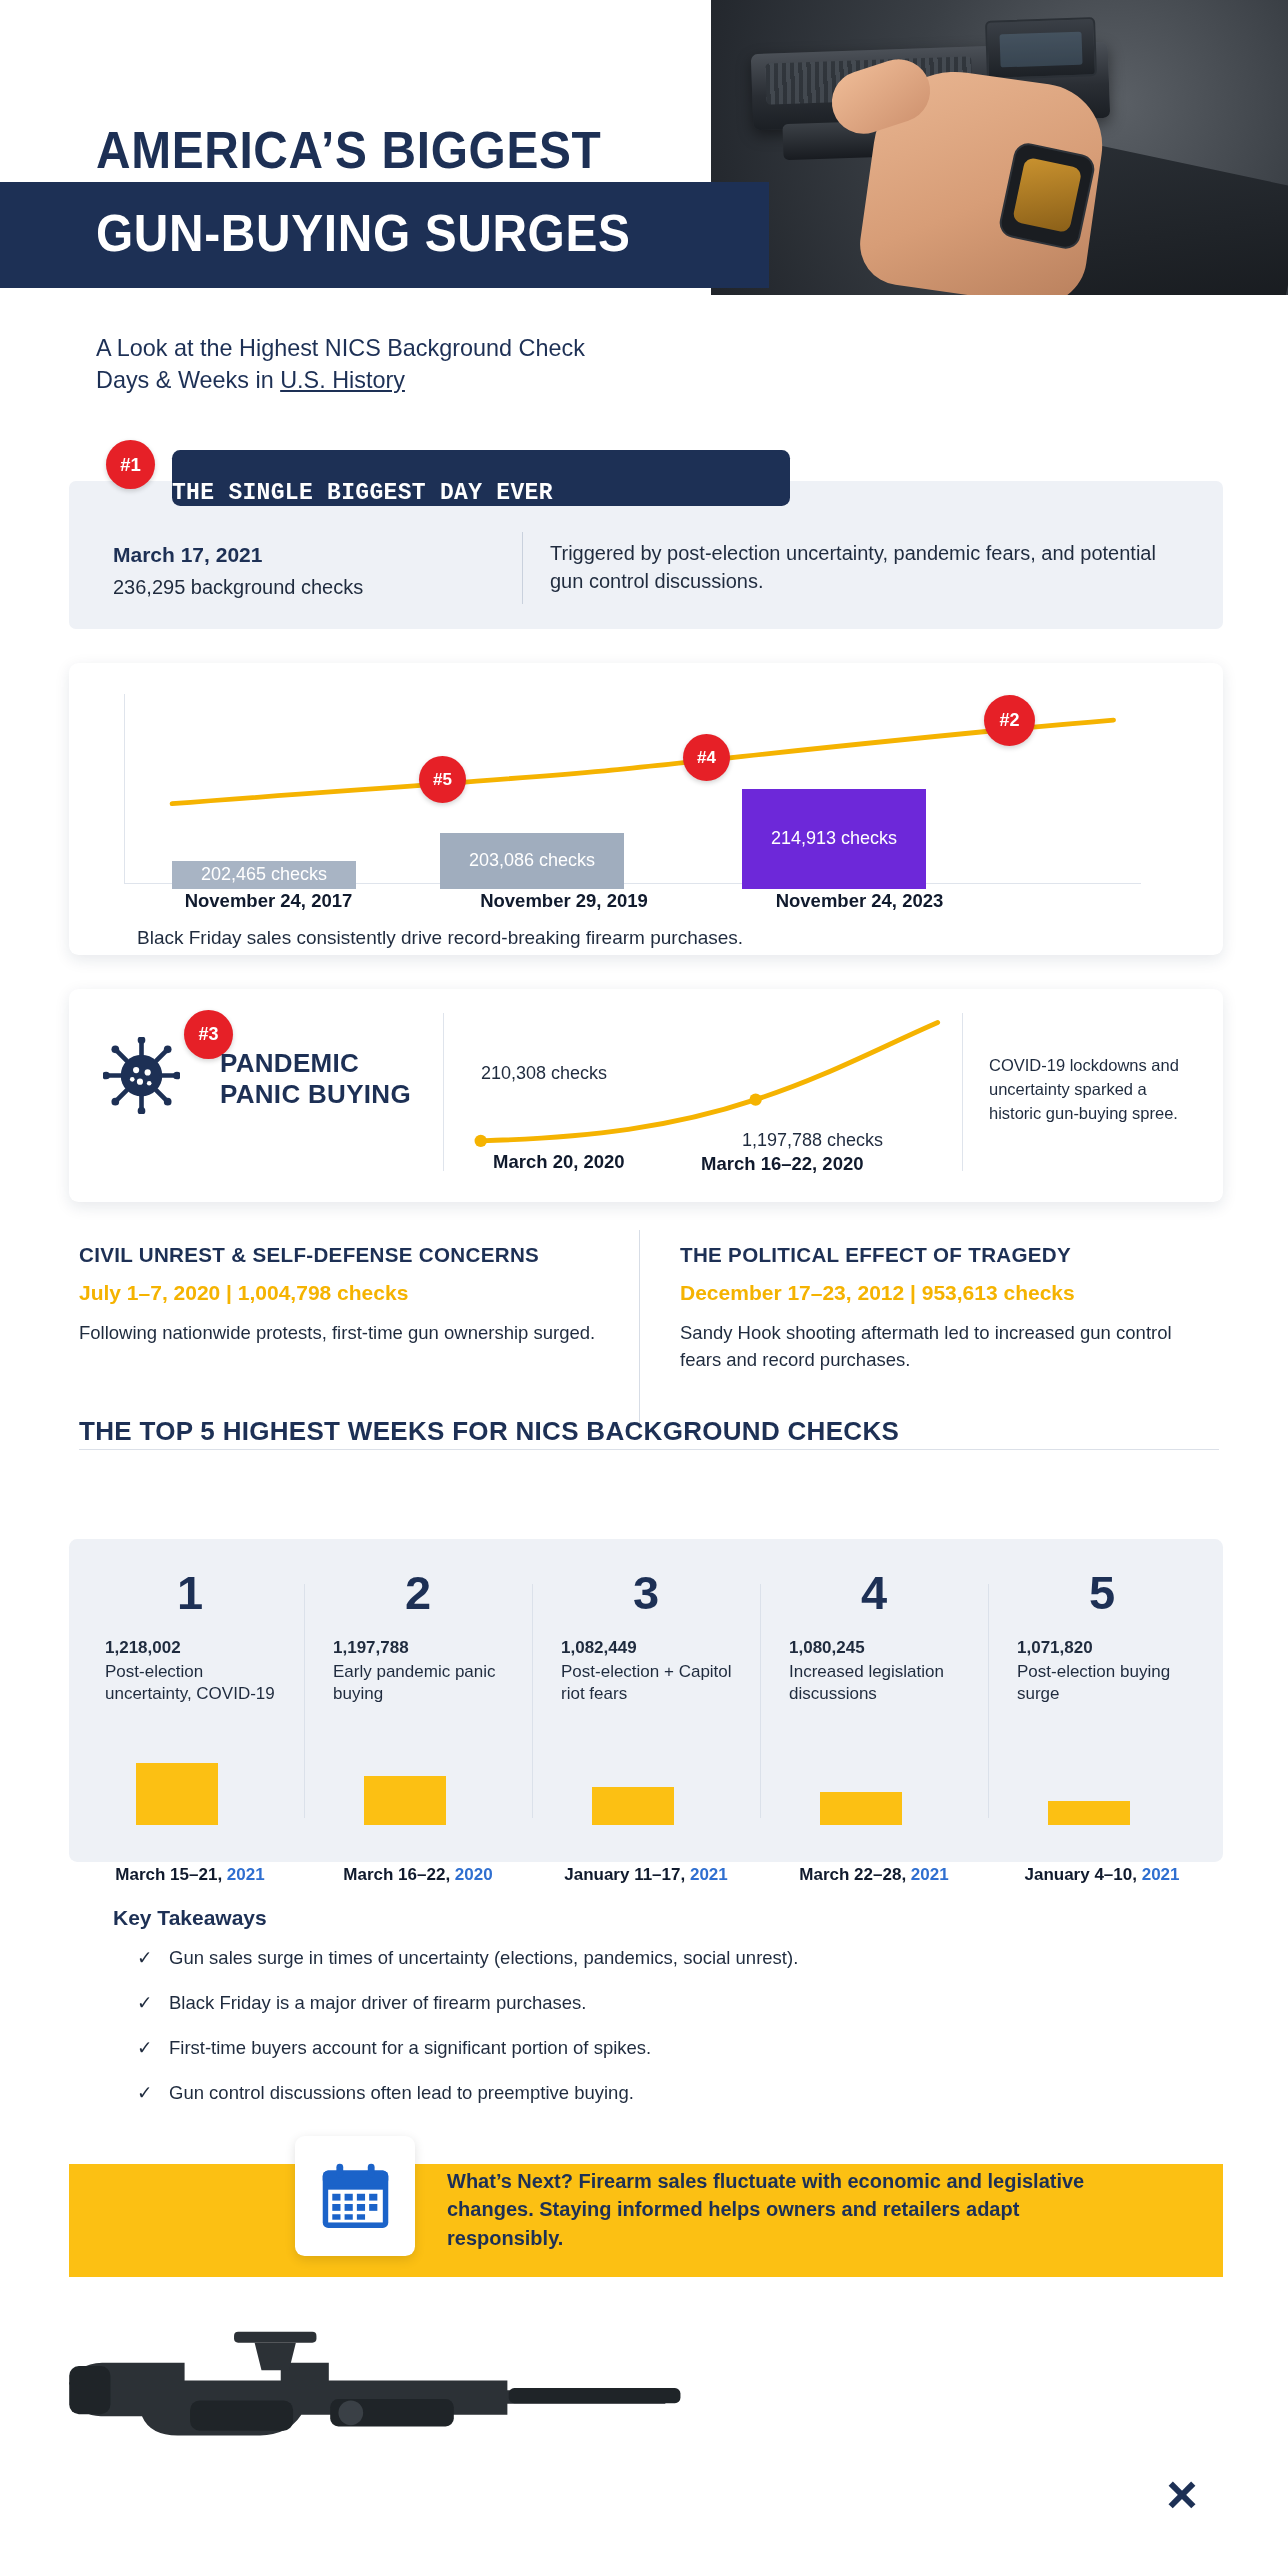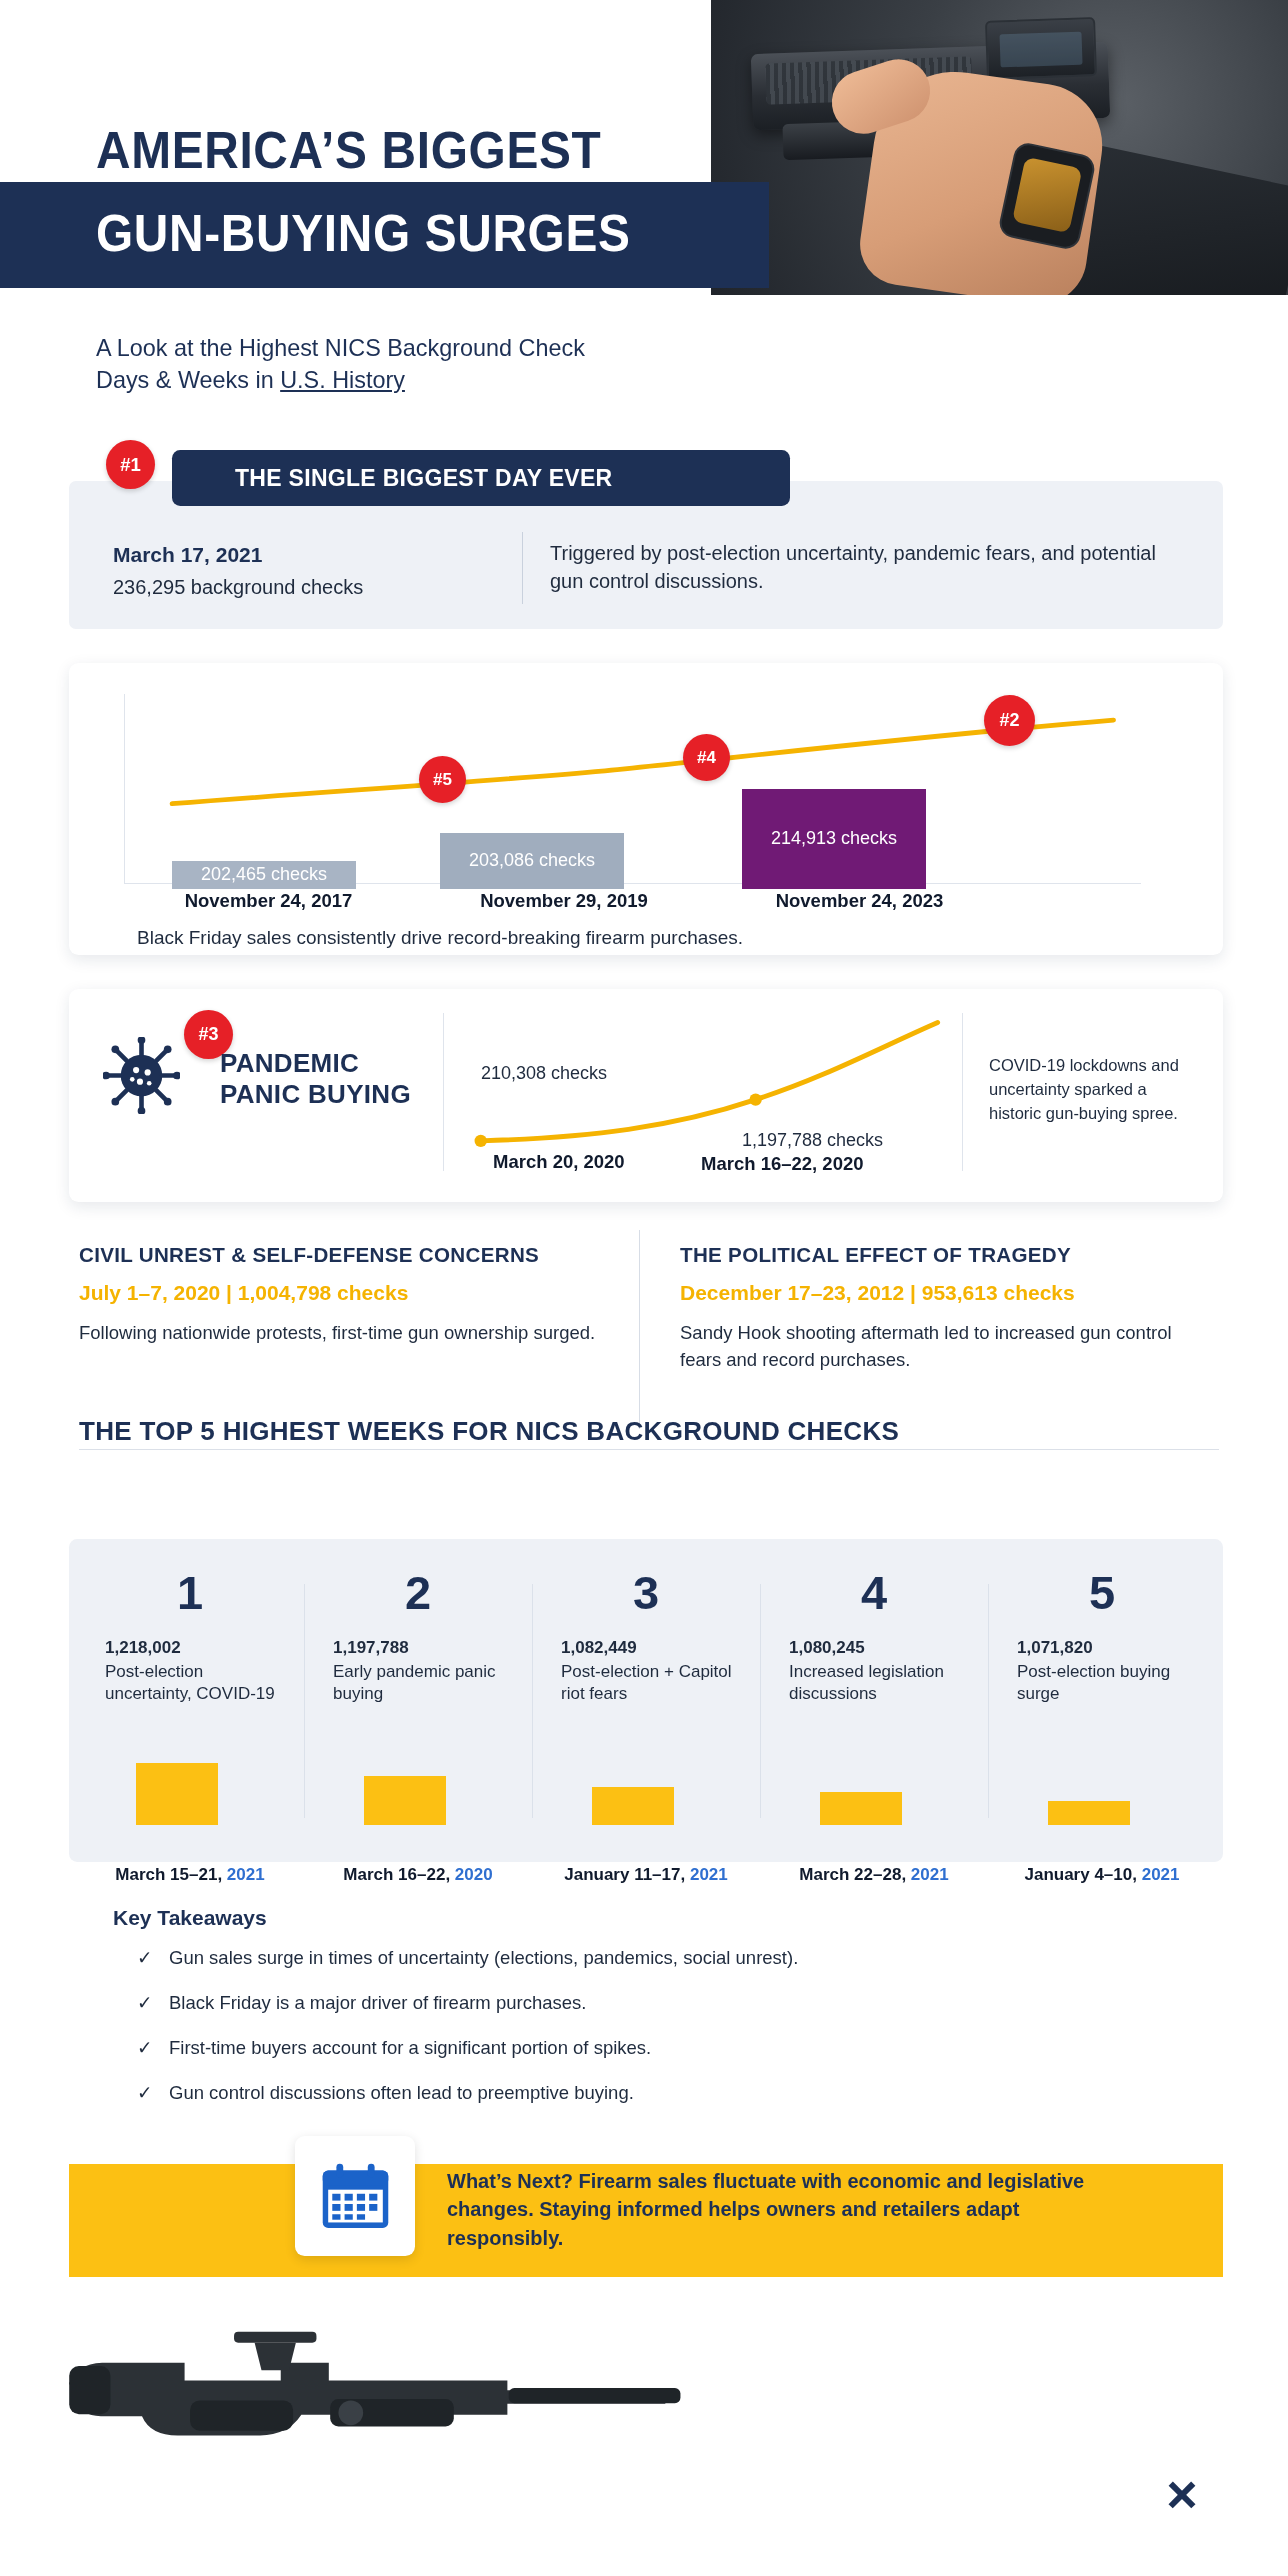--- a/index.html
+++ b/index.html
@@ -163,22 +163,22 @@
     background: #eef1f6;
     border-radius: 6.9px;
   }
   .sec1-header {
     position: absolute;
     left: 172px; top: 450px;
     width: 618px; height: 56px;
     background: #1d3055;
     border-radius: 8.2px;
     display: flex;
-    align-items: center;
-    padding-left: 63px;
+    align-items: flex-end;
+    font-family: Liberation Mono, monospace;
   }
   .sec1-header span {
     color: #fff;
     font-size: 23px;
     font-weight: bold;
     letter-spacing: 0.3px;
   }
   .badge {
     position: absolute;
     border-radius: 50%;
@@ -225,21 +225,21 @@
     width: 100%;
     background: #94a3b8;
     display: flex; align-items: center; justify-content: center;
     color: #ffffff; font-size: 18px;
   }
   .bf-bar.b1 { left: 48px; }
   .bf-bar.b1 .bar { height: 28px; background: #a8b4c4; }
   .bf-bar.b2 { left: 316px; }
   .bf-bar.b2 .bar { height: 56px; background: #a0adbe; }
   .bf-bar.b3 { left: 618px; }
-  .bf-bar.b3 .bar { height: 100px; background: #701a75; margin-top: 36px; }
+  .bf-bar.b3 .bar { height: 100px; background: #6d28d9; margin-top: 36px; }
   .bf-line {
     position: absolute; left: 0; top: 0; width: 1017px; height: 192px;
   }
   .bf-labels {
     position: absolute; left: 124px; top: 890px; width: 1017px;
     display: flex;
   }
   .bf-labels div {
     font-size: 18.5px; font-weight: bold; color: #101a2d; text-align: center;
   }

